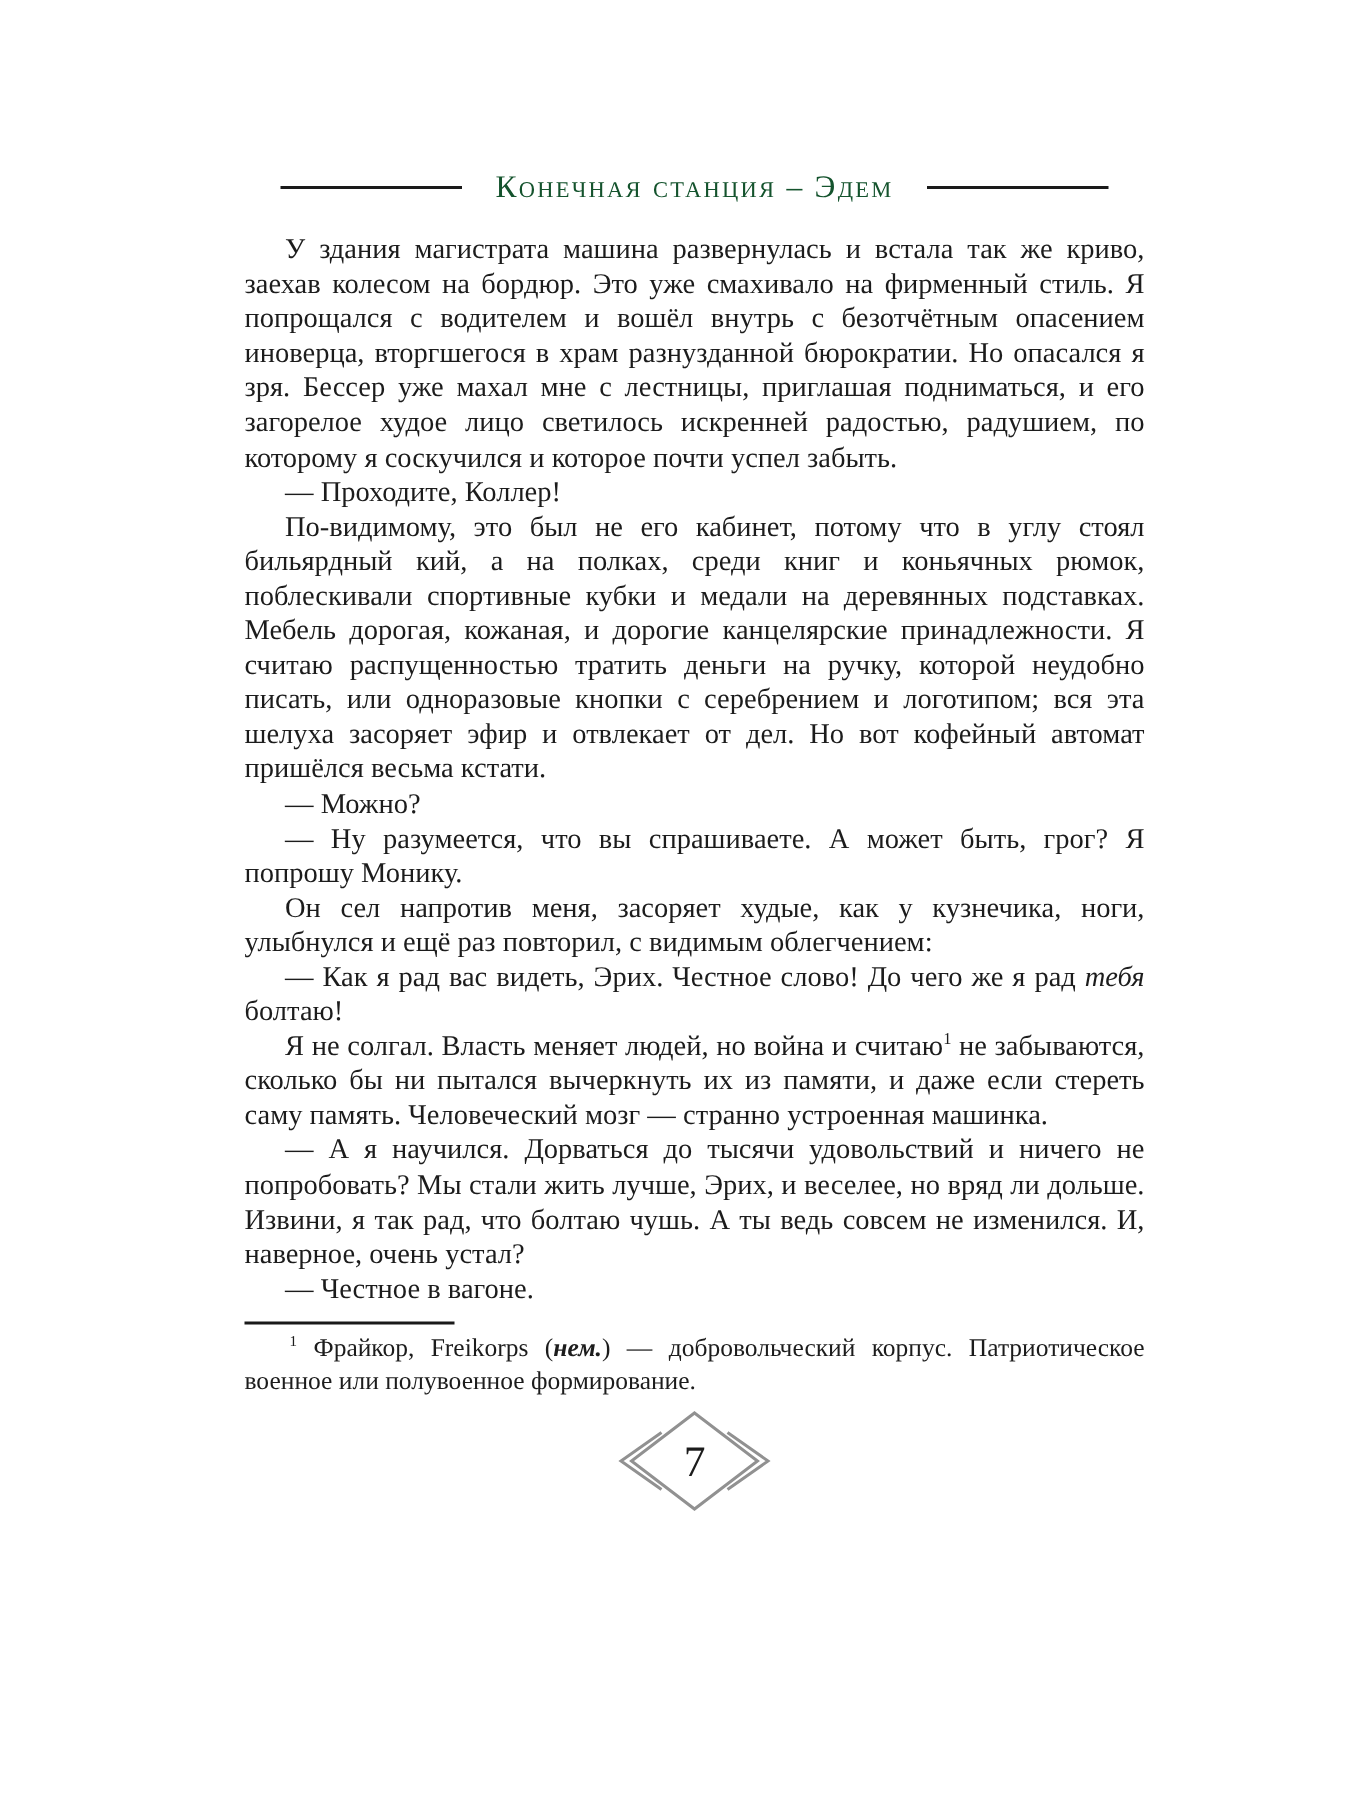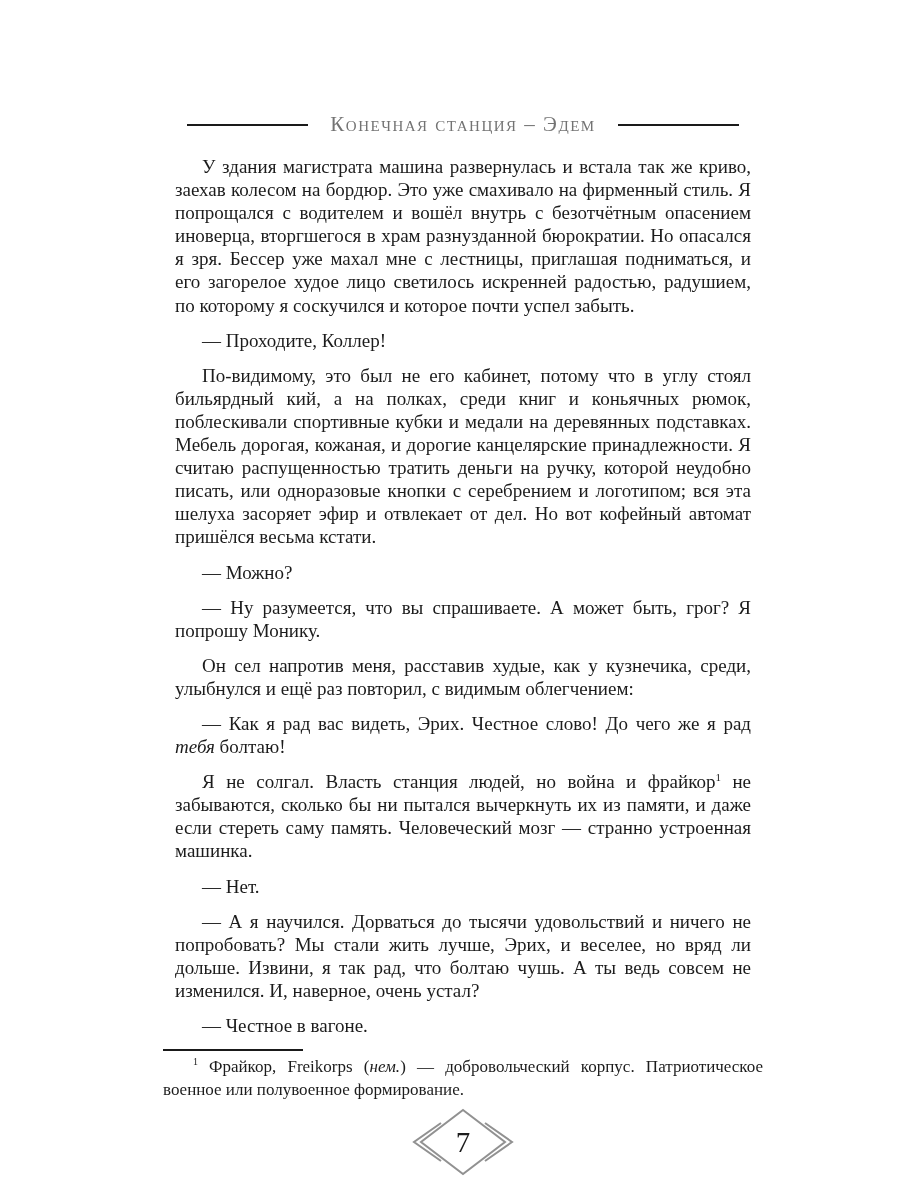--- a/index.html
+++ b/index.html
@@ -31,32 +31,32 @@
     width: 121px;
     height: 2px;
     background: #1a1a1a;
   }
   .head-title {
     margin: 0;
     font-size: 21px;
     font-weight: normal;
     font-variant: small-caps;
     letter-spacing: 1.5px;
-    color: #737373;
+    color: #14532d;
     white-space: nowrap;
   }
   
   .body-text {
     margin-top: 18px;
     font-size: 19px;
     line-height: 23.1px;
     text-align: justify;
   }
   .body-text p {
-    margin: 12px;
+    margin: 0;
     text-indent: 27px;
   }
   .body-text em { }
   sup.body-sup {
     font-size: 11px;
     line-height: 0;
     vertical-align: super;
   }
   
   .footnote { margin-top: 10px; }
@@ -66,21 +66,21 @@
     background: #1a1a1a;
     margin: 0 0 5px 0;
   }
   .fn-text {
     margin: 0;
     font-size: 17px;
     line-height: 22.5px;
     text-align: justify;
     text-indent: 30px;
   }
-  .fn-text em { font-style: italic; }
+  .fn-text em { font-style: italic; font-weight: bold; }
   sup.fn-marker {
     font-size: 10px;
     line-height: 0;
     vertical-align: super;
     margin-right: 11px;
   }
   
   .page-number-wrap {
     margin-top: 6px;
     display: flex;
@@ -102,24 +102,23 @@
       <h1 class="head-title">Конечная станция – Эдем</h1>
       <span class="head-rule"></span>
     </header>
 
     <main class="body-text">
       <p><span>У здания магистрата машина развернулась и встала так же криво, заехав колесом на бордюр. Это уже смахивало на фирменный стиль. Я попрощался с водителем и вошёл внутрь с безотчётным опасением иноверца, вторгшегося в храм разнузданной бюрократии. Но опасался я зря. Бессер уже махал мне с лестницы, приглашая подниматься, и его загорелое худое лицо светилось искренней радостью, радушием, по которому я соскучился и которое почти успел забыть.</span></p>
       <p><span>— Проходите, Коллер!</span></p>
       <p><span>По-видимому, это был не его кабинет, потому что в углу стоял бильярдный кий, а на полках, среди книг и коньячных рюмок, поблескивали спортивные кубки и медали на деревянных подставках. Мебель дорогая, кожаная, и дорогие канцелярские принадлежности. Я считаю распущенностью тратить деньги на ручку, которой неудобно писать, или одноразовые кнопки с серебрением и логотипом; вся эта шелуха засоряет эфир и отвлекает от дел. Но вот кофейный автомат пришёлся весьма кстати.</span></p>
       <p><span>— Можно?</span></p>
       <p><span>— Ну разумеется, что вы спрашиваете. А может быть, грог? Я попрошу Монику.</span></p>
-      <p><span>Он сел напротив меня, расставив худые, как у кузнечика, среди, улыбнулся и ещё раз повторил, с видимым облегчением:</span></p>
+      <p><span>Он сел напротив меня, засоряет худые, как у кузнечика, ноги, улыбнулся и ещё раз повторил, с видимым облегчением:</span></p>
       <p><span>— Как я рад вас видеть, Эрих. Честное слово! До чего же я рад </span><em>тебя</em><span> болтаю!</span></p>
-      <p><span>Я не солгал. Власть станция людей, но война и фрайкор</span><sup class="body-sup">1</sup><span> не забываются, сколько бы ни пытался вычеркнуть их из памяти, и даже если стереть саму память. Человеческий мозг — странно устроенная машинка.</span></p>
-      <p><span>— Нет.</span></p>
+      <p><span>Я не солгал. Власть меняет людей, но война и считаю</span><sup class="body-sup">1</sup><span> не забываются, сколько бы ни пытался вычеркнуть их из памяти, и даже если стереть саму память. Человеческий мозг — странно устроенная машинка.</span></p>
       <p><span>— А я научился. Дорваться до тысячи удовольствий и ничего не попробовать? Мы стали жить лучше, Эрих, и веселее, но вряд ли дольше. Извини, я так рад, что болтаю чушь. А ты ведь совсем не изменился. И, наверное, очень устал?</span></p>
       <p><span>— Честное в вагоне.</span></p>
     </main>
 
     <section class="footnote">
       <div class="fn-rule"></div>
       <p class="fn-text"><sup class="fn-marker">1</sup><span>Фрайкор, Freikorps (</span><em>нем.</em><span>) — добровольческий корпус. Патриотическое военное или полувоенное формирование.</span></p>
     </section>
 
     <footer class="page-number-wrap">

